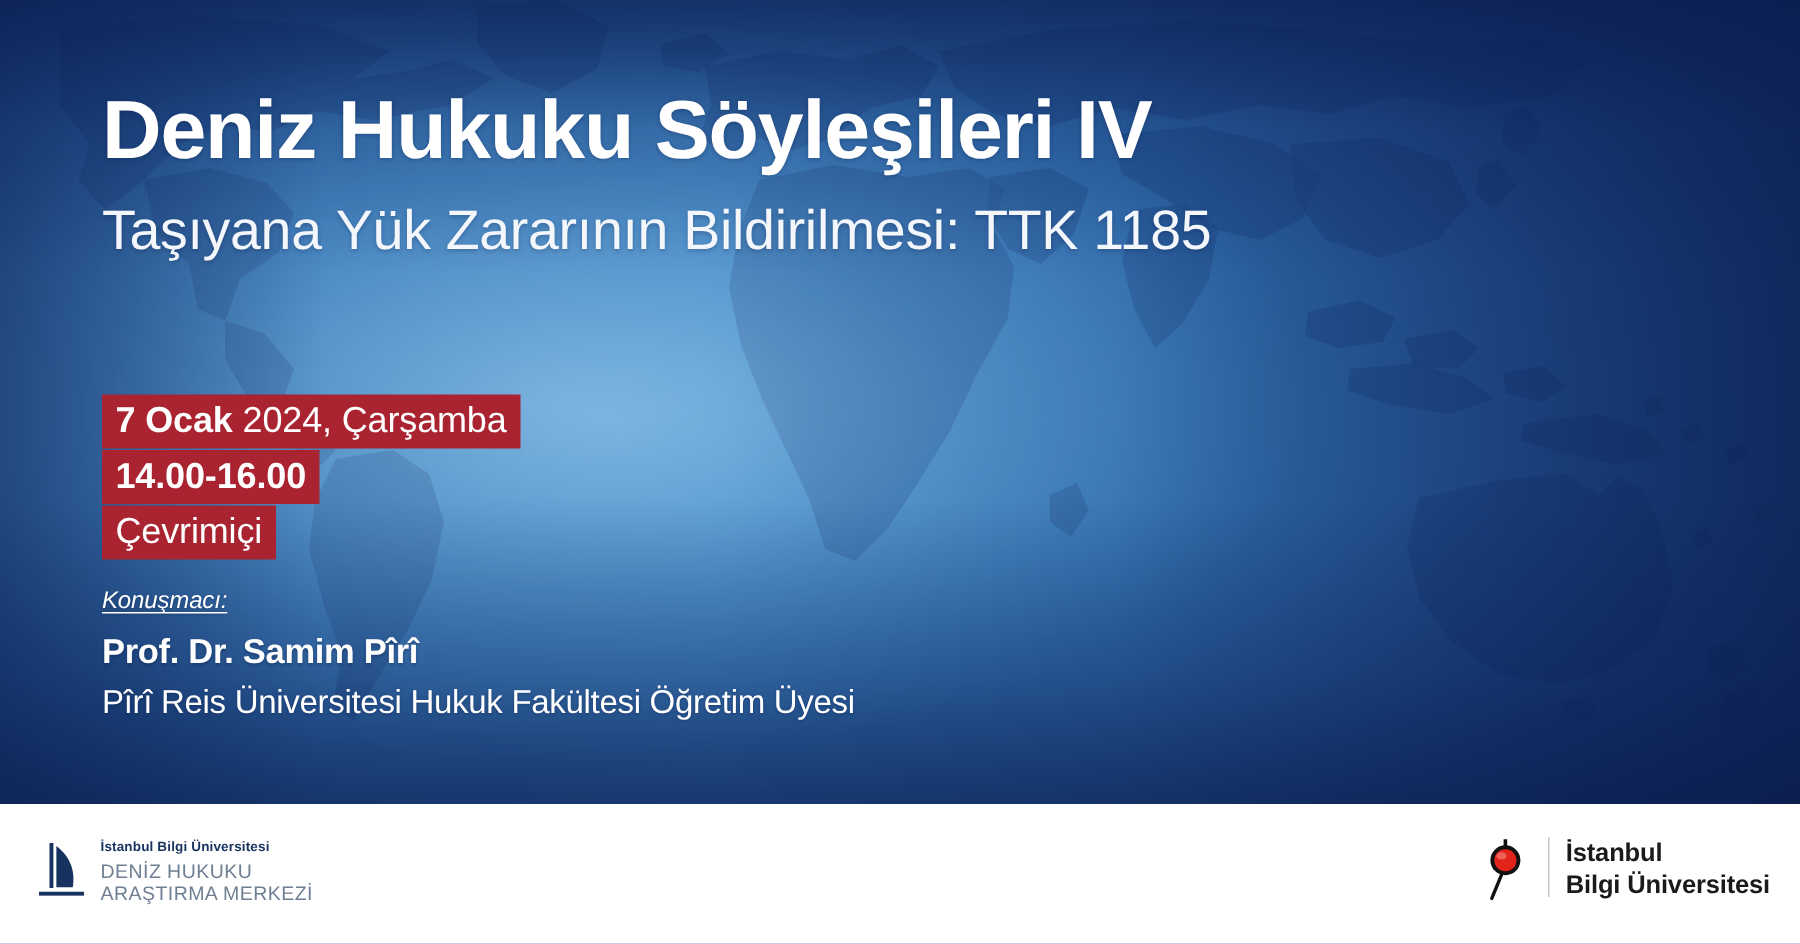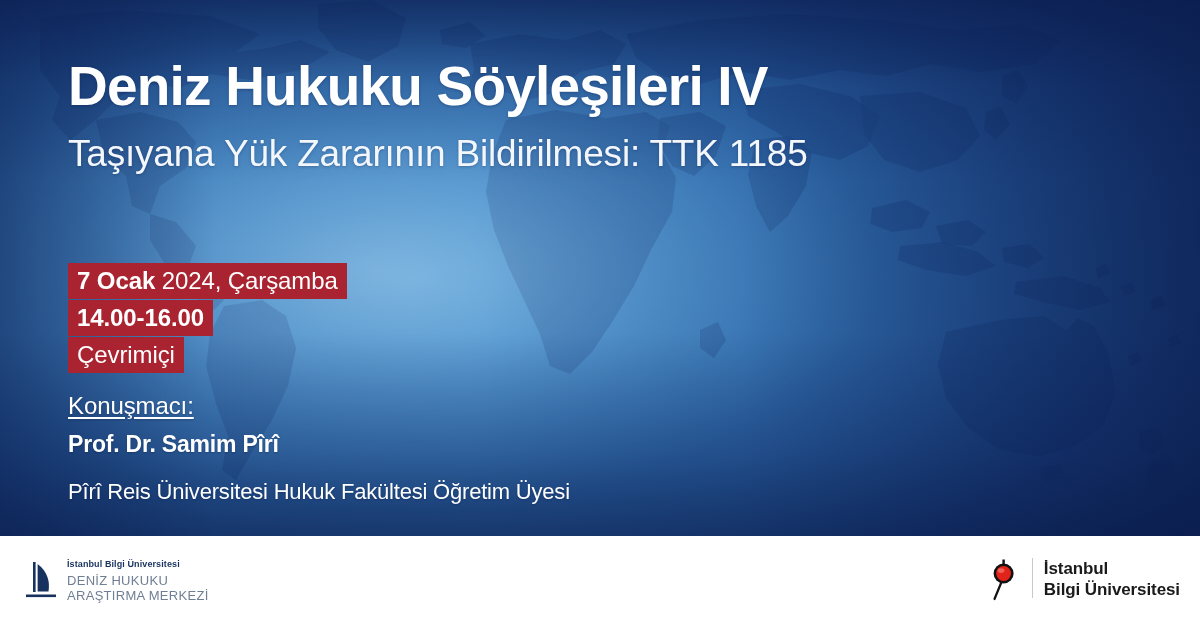--- a/index.html
+++ b/index.html
@@ -55,26 +55,26 @@
     padding:4px 9px 5px 9px;
     -webkit-box-decoration-break:clone;
     box-decoration-break:clone;
     letter-spacing:-0.1px;
   }
   .datebox .b{font-weight:bold;}
   .datebox .r{font-weight:400;}
 
   
   .speaker{position:absolute;left:0;top:392px;color:#ffffff;}
-  .sp-label{font-size:24px;font-weight:400;text-decoration:underline;
+  .sp-label{font-size:16px;font-weight:400;text-decoration:underline;
             text-underline-offset:3px;letter-spacing:-0.1px;
-            text-shadow:0 1px 2px rgba(6,20,60,.30);}
+            text-shadow:0 1px 2px rgba(6,20,60,.30);font-style:italic;}
   .sp-name{margin-top:11px;font-size:23px;font-weight:bold;letter-spacing:-0.2px;
            text-shadow:0 1px 2px rgba(6,20,60,.30);}
-  .sp-aff{margin-top:21px;font-size:22px;font-weight:400;letter-spacing:-0.2px;
+  .sp-aff{margin-top:7px;font-size:22px;font-weight:400;letter-spacing:-0.2px;
           text-shadow:0 1px 2px rgba(6,20,60,.30);}
 
   
   .footer{position:absolute;left:0;top:536px;width:1200px;height:93px;background:#ffffff;}
 
   .logo-left{position:absolute;left:24px;top:23px;display:flex;align-items:center;gap:9px;}
   .logo-left .mark{width:34px;height:42px;flex:0 0 auto;}
   .ll-text{display:flex;flex-direction:column;justify-content:space-between;}
   .ll-top{font-size:9px;font-weight:bold;color:#17325f;letter-spacing:.1px;line-height:1.3;}
   .ll-l1,.ll-l2{font-size:13px;font-weight:400;color:#6f7f93;letter-spacing:.3px;line-height:1.18;}

